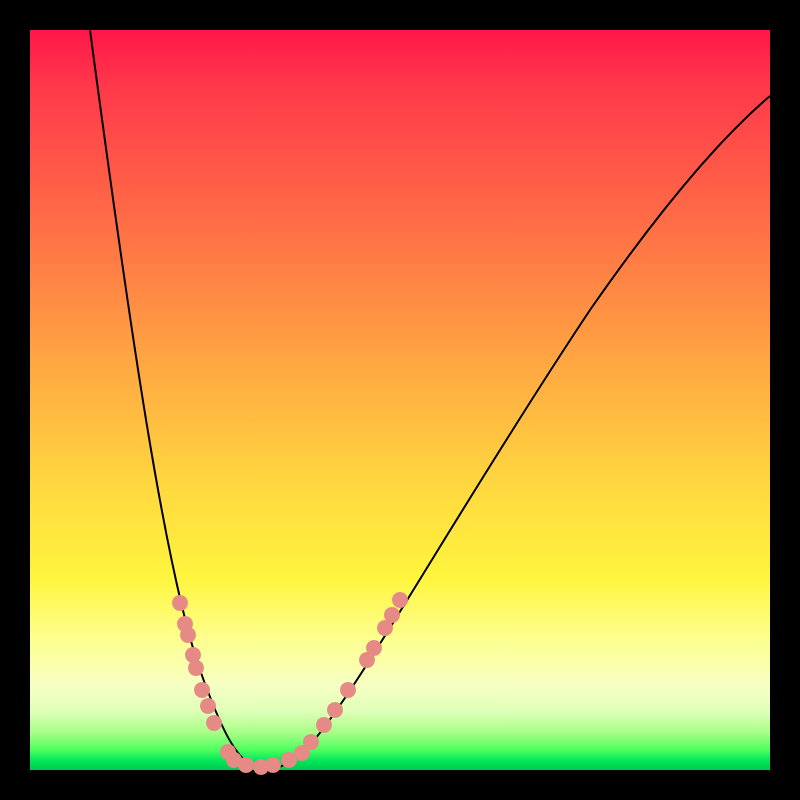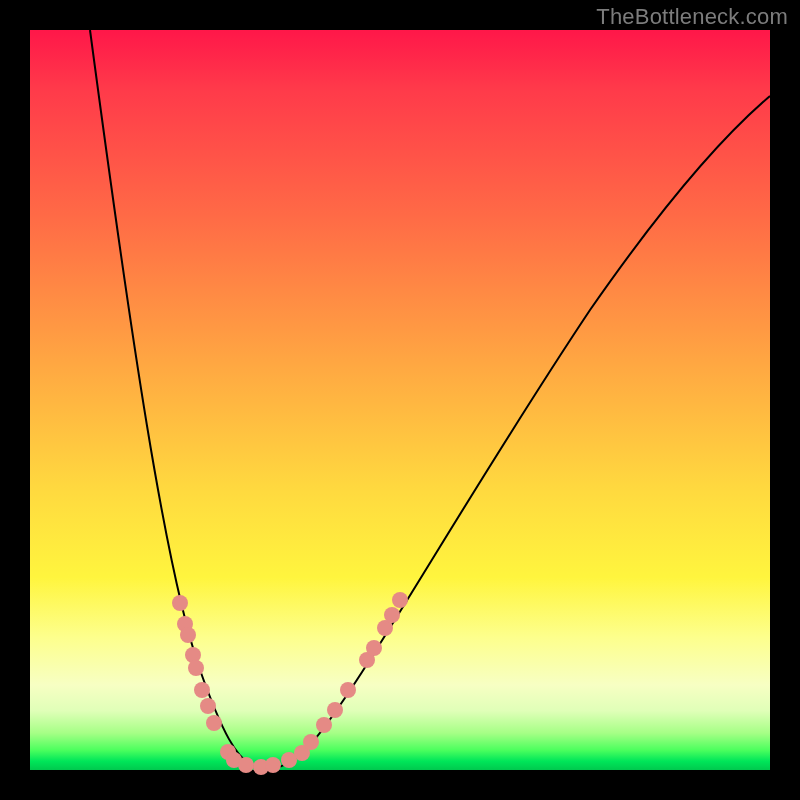--- a/index.html
+++ b/index.html
@@ -92,14 +92,13 @@
           <circle cx="305" cy="680" r="8" fill="#e58a85"></circle>
           <circle cx="318" cy="660" r="8" fill="#e58a85"></circle>
           <circle cx="337" cy="630" r="8" fill="#e58a85"></circle>
           <circle cx="344" cy="618" r="8" fill="#e58a85"></circle>
           <circle cx="355" cy="598" r="8" fill="#e58a85"></circle>
           <circle cx="362" cy="585" r="8" fill="#e58a85"></circle>
           <circle cx="370" cy="570" r="8" fill="#e58a85"></circle>
         </g>
     </svg>
   </div>
-  <div class="watermark">TheBottleneck.com</div>
 </div>
 
 </body></html>

